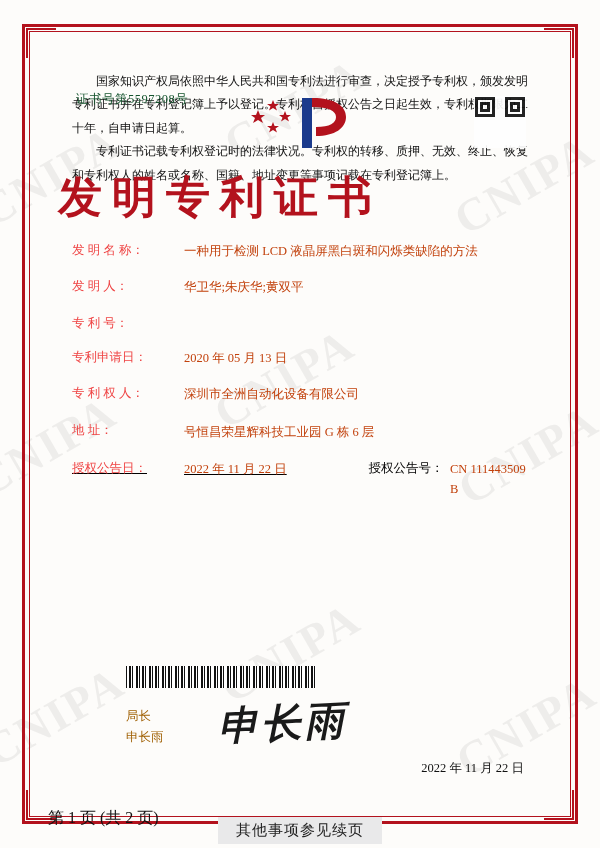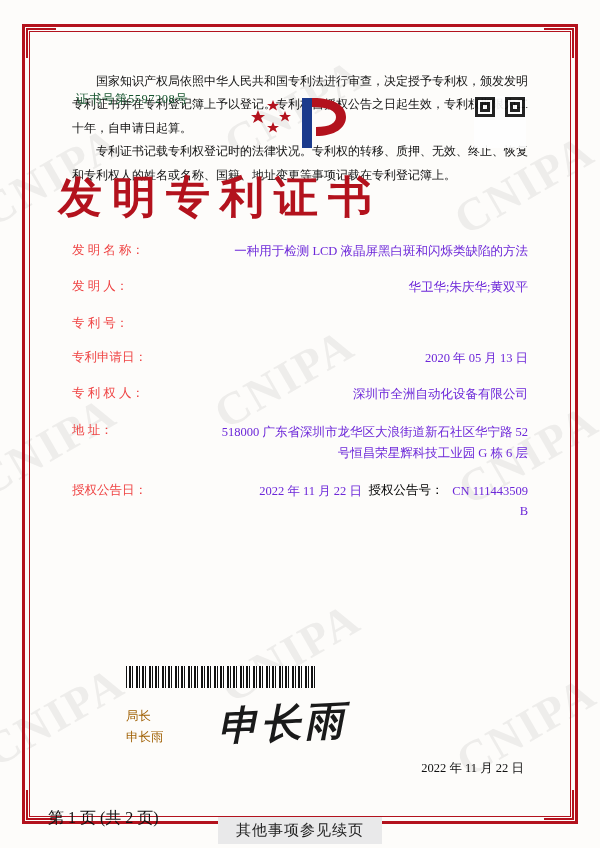--- a/index.html
+++ b/index.html
@@ -174,37 +174,37 @@
     color: #111;
   }
   .flabel {
     width: 112px;
     flex: 0 0 112px;
     color: #ef4444;
     white-space: nowrap;
   }
   .fvalue {
     flex: 1;
-    color: #6d28d9;
+    color: #c2410c;
     line-height: 1.55;
-    text-align: right;
   }
   .frow.addr .fvalue { line-height: 1.75; }
   .addr-line2 { display: block; }
 
   .row-inline {
     display: flex;
     align-items: flex-start;
     margin-bottom: 17px;
     font-size: 12.5px;
   }
   .row-inline .left {
     width: 290px;
     flex: 0 0 290px;
     display: flex;
+    text-decoration: underline;
   }
   .row-inline .left .flabel { width: 112px; flex: 0 0 112px; }
   .row-inline .right { display: flex; }
   .row-inline .right .rlabel {
     width: 88px;
     flex: 0 0 88px;
     white-space: nowrap;
     text-align: center;
   }
 
@@ -349,21 +349,20 @@
       </div>
 
       <div class="frow">
         <div class="flabel">专 利 权 人：</div>
         <div class="fvalue">深圳市全洲自动化设备有限公司</div>
       </div>
 
       <div class="frow addr">
         <div class="flabel">地        址：</div>
         <div class="fvalue">
-          <span>518000  广东省深圳市龙华区大浪街道新石社区华宁路 52</span>
           <span class="addr-line2">号恒昌荣星辉科技工业园 G 栋 6 层</span>
         </div>
       </div>
 
       <div class="row-inline">
         <div class="left">
           <div class="flabel">授权公告日：</div>
           <div class="fvalue">2022 年 11 月 22 日</div>
         </div>
         <div class="right">

